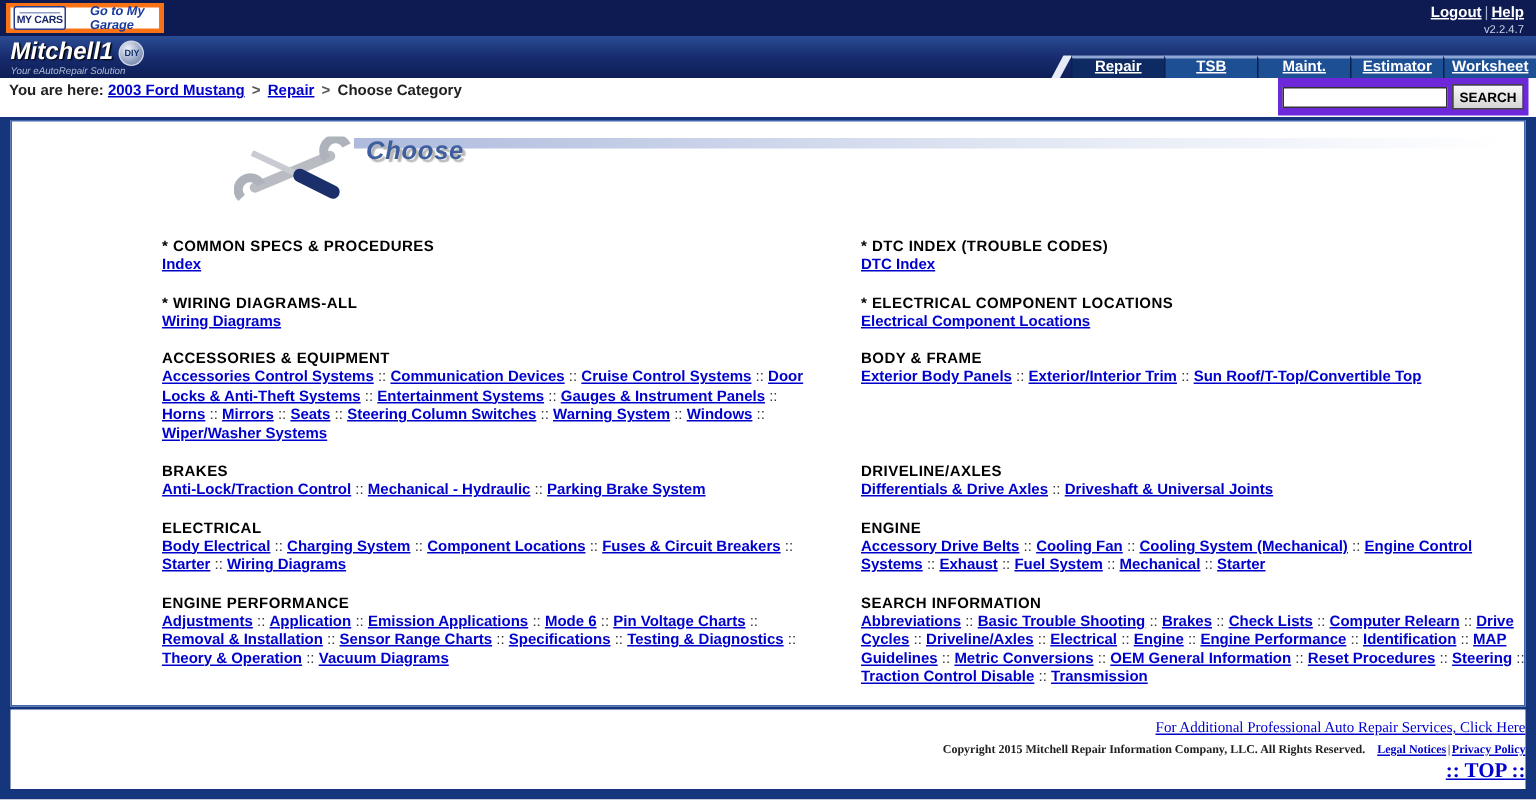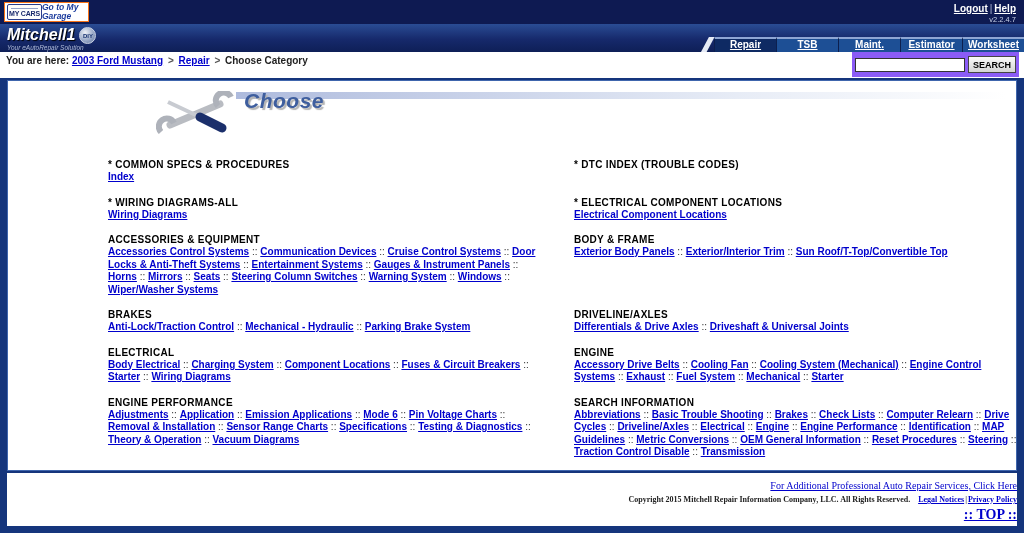--- a/index.html
+++ b/index.html
@@ -2,21 +2,21 @@
 <html><head>
 <meta charset="utf-8">
 <style>
   * { margin:0; padding:0; box-sizing:border-box; }
   html,body { width:1024px; height:533px; overflow:hidden; background:#fff;
               font-family:"Liberation Sans", sans-serif; }
 
   
   .topbar { height:24px; background:#0e1a52; position:relative; }
   .garage-box { position:absolute; left:4px; top:2px; height:20px; background:#fff;
-                border:1px solid #f97316; display:flex; align-items:center; padding:1px 4px 1px 2px; gap:0; cursor:pointer; }
+                border:3px solid #f97316; display:flex; align-items:center; padding:1px 4px 1px 2px; gap:16px; cursor:pointer; }
   .plate { width:35px; height:16px; border:1px solid #2a3c8c; border-radius:2px; background:#fdfdfd;
            display:flex; flex-direction:column; align-items:center; justify-content:center; }
   .plate-top { width:27px; height:2px; border-bottom:1px solid #93a0c8; margin-bottom:1px; }
   .plate-text { font-size:7px; font-weight:bold; color:#1a2a6c; line-height:7px; letter-spacing:-0.2px; }
   .garage-label { font-style:italic; font-weight:bold; color:#1a3a9c; font-size:8.5px; line-height:9px; width:42px; }
   .topbar-right { position:absolute; right:8px; top:3px; text-align:right; }
   .topbar-links { font-size:10px; color:#fff; }
   .topbar-links a { color:#fff; font-weight:bold; text-decoration:underline; cursor:pointer; }
   .topbar-sep { color:#aab4d4; padding:0 2px; }
   .version { color:#c9d2e8; font-size:7.5px; margin-top:1px; }
@@ -38,35 +38,35 @@
   .tab { width:62px; text-align:center; font-size:10px; font-weight:bold; color:#fff;
          text-decoration:underline; background:#1d4f95; border-top:2px solid #8fa6d4;
          border-left:1px solid #0c1f4e; line-height:12px; cursor:pointer; }
   .tab.active { background:#0e2a63; }
 
   
   .crumb-band { height:26px; background:#fff; position:relative; }
   .crumbs { position:absolute; left:6px; top:3px; font-size:10px; font-weight:bold; color:#222; }
   .crumbs a { color:#0000cc; text-decoration:underline; cursor:pointer; }
   .crumb-sep { color:#555; padding:0 2px; }
-  .search-wrap { position:absolute; right:5px; top:0; background:#8b5cf6; padding:4px 3px; display:flex; gap:3px; align-items:center; }
+  .search-wrap { position:absolute; right:5px; top:0; background:#6d28d9; padding:4px 3px; display:flex; gap:3px; align-items:center; }
   .search-input { width:110px; height:14px; border:1px solid #333; font-size:10px; padding:0 2px;
                   font-family:"Liberation Sans", sans-serif; }
   .search-btn { font-size:9px; font-weight:bold; color:#000; background:linear-gradient(#fafafa,#d4d4d4);
                 border:1px solid #444; padding:1px 4px; height:17px; cursor:pointer;
                 font-family:"Liberation Sans", sans-serif; }
 
   
   .content-frame { height:455px; background:#15357c; padding:2px 7px 7px; display:flex; flex-direction:column; }
   .main-panel { background:#fff; border:1px solid #4066ad; flex:1 1 auto; overflow:hidden; }
   .title-block { margin:8px 0 0 148px; position:relative; height:54px; }
   .title-bar-bg { position:absolute; left:80px; top:3px; right:10px; height:7px;
                   background:linear-gradient(90deg,#aebbdd,#e7ecf6 65%,#fff); }
   .title-icon { position:absolute; left:0; top:2px; }
-  .title-text { position:absolute; left:88px; top:0; font-size:21px; font-weight:bold; font-style:italic;
+  .title-text { position:absolute; left:88px; top:0; font-size:17px; font-weight:bold; font-style:italic;
                 color:#3e5e9e; line-height:24px; text-shadow:2px 2px 1px #b4b4b4; letter-spacing:0.5px; }
   .cat-grid { display:grid; grid-template-columns:438px 450px; column-gap:28px; row-gap:13px; padding:16px 0 0 100px; }
   .cat-heading { font-size:10px; font-weight:bold; color:#000; letter-spacing:0.3px; margin-bottom:1px; }
   .cat-links { font-size:10px; line-height:12.5px; font-weight:bold; }
   .cat-link { color:#0000cc; text-decoration:underline; cursor:pointer; }
   .sep { color:#333; font-weight:normal; }
 
   
   .footer-strip { background:#fff; margin-top:2px; text-align:right; padding:2px 0 3px;font-family:Liberation Serif, serif; }
   .footer-link { font-size:10px; color:#0000cc; text-decoration:underline; cursor:pointer; }
@@ -147,20 +147,21 @@
       </div>
     </div>
     <div class="cat-grid">
 
     <div class="cat-cell">
           <div class="cat-heading">* COMMON SPECS &amp; PROCEDURES</div>
           <div class="cat-links"><a class="cat-link">Index</a></div>
         </div>
         <div class="cat-cell">
           <div class="cat-heading">* DTC INDEX (TROUBLE CODES)</div>
+          <div class="cat-links"><a class="cat-link">DTC Index</a></div>
         </div>
         <div class="cat-cell">
           <div class="cat-heading">* WIRING DIAGRAMS-ALL</div>
           <div class="cat-links"><a class="cat-link">Wiring Diagrams</a></div>
         </div>
         <div class="cat-cell">
           <div class="cat-heading">* ELECTRICAL COMPONENT LOCATIONS</div>
           <div class="cat-links"><a class="cat-link">Electrical Component Locations</a></div>
         </div>
         <div class="cat-cell">

